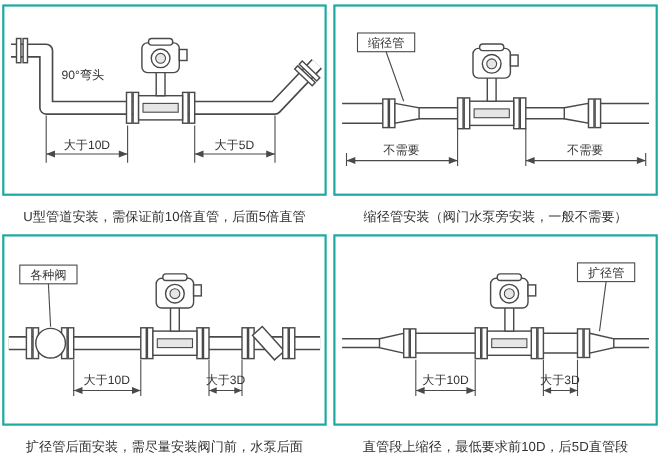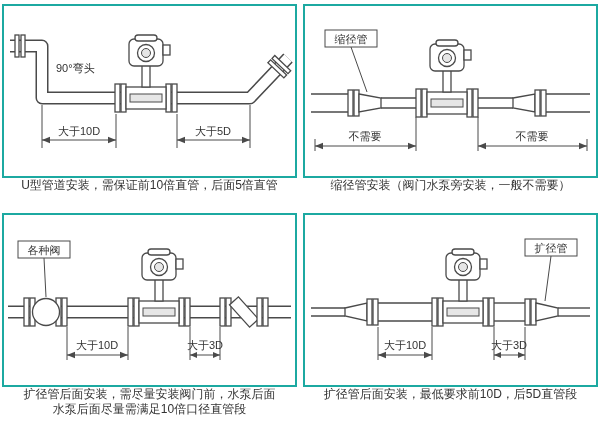--- a/index.html
+++ b/index.html
@@ -17,21 +17,21 @@
   }
   .cell { display:flex; flex-direction:column;border-radius:17px; }
   .frame {
     border:2px solid #1ca9a1;
     height:170px;
     background:#fff;
     box-sizing:content-box;
   }
   svg.diagram { display:block; width:100%; height:166px; margin-top:2px; }
   .caption {
-    margin-top:0;
+    margin-top:12px;
     text-align:center;
     font-size:12px;
     line-height:15px;
     color:#333;
   }
   
   .po { stroke:#4a4a4a; stroke-width:13; fill:none; stroke-linejoin:round; }
   .pi { stroke:#fff;    stroke-width:10; fill:none; stroke-linejoin:round; }
   .ln { stroke:#4a4a4a; stroke-width:1.4; fill:none; }
   .fw { fill:#fff; stroke:#4a4a4a; stroke-width:1.3; }
@@ -195,21 +195,20 @@
             <line x1="216" y1="110" x2="216" y2="143"></line>
             <line x1="186" y1="138" x2="216" y2="138"></line>
             <polygon points="186,138 193,135 193,141"></polygon>
             <polygon points="216,138 209,135 209,141"></polygon>
             <text x="201" y="132">大于3D</text>
           </g>
         </svg>
       </div>
       <div class="caption">
         <div>扩径管后面安装，需尽量安装阀门前，水泵后面</div>
-        <div>水泵后面尽量需满足10倍口径直管段</div>
       </div>
     </div>
 
     <div class="cell">
       <div class="frame">
         <svg class="diagram" viewBox="0 0 291 166">
           <g>
             <line class="ln" x1="6" y1="91" x2="40" y2="91"></line>
             <line class="ln" x1="6" y1="99" x2="40" y2="99"></line>
             <polygon class="fw" points="40,91 62,86 62,104 40,99"></polygon>
@@ -242,17 +241,17 @@
           <g class="dim">
             <line x1="189" y1="110" x2="189" y2="143"></line>
             <line x1="220" y1="110" x2="220" y2="143"></line>
             <line x1="189" y1="138" x2="220" y2="138"></line>
             <polygon points="189,138 196,135 196,141"></polygon>
             <polygon points="220,138 213,135 213,141"></polygon>
             <text x="204" y="132">大于3D</text>
           </g>
         </svg>
       </div>
-      <div class="caption">扩径管后面安装，最低要求前10D，后5D直管段</div>
+      <div class="caption">直管段上缩径，最低要求前10D，后5D直管段</div>
     </div>
 
   </div>
 </div>
 
 </body></html>

